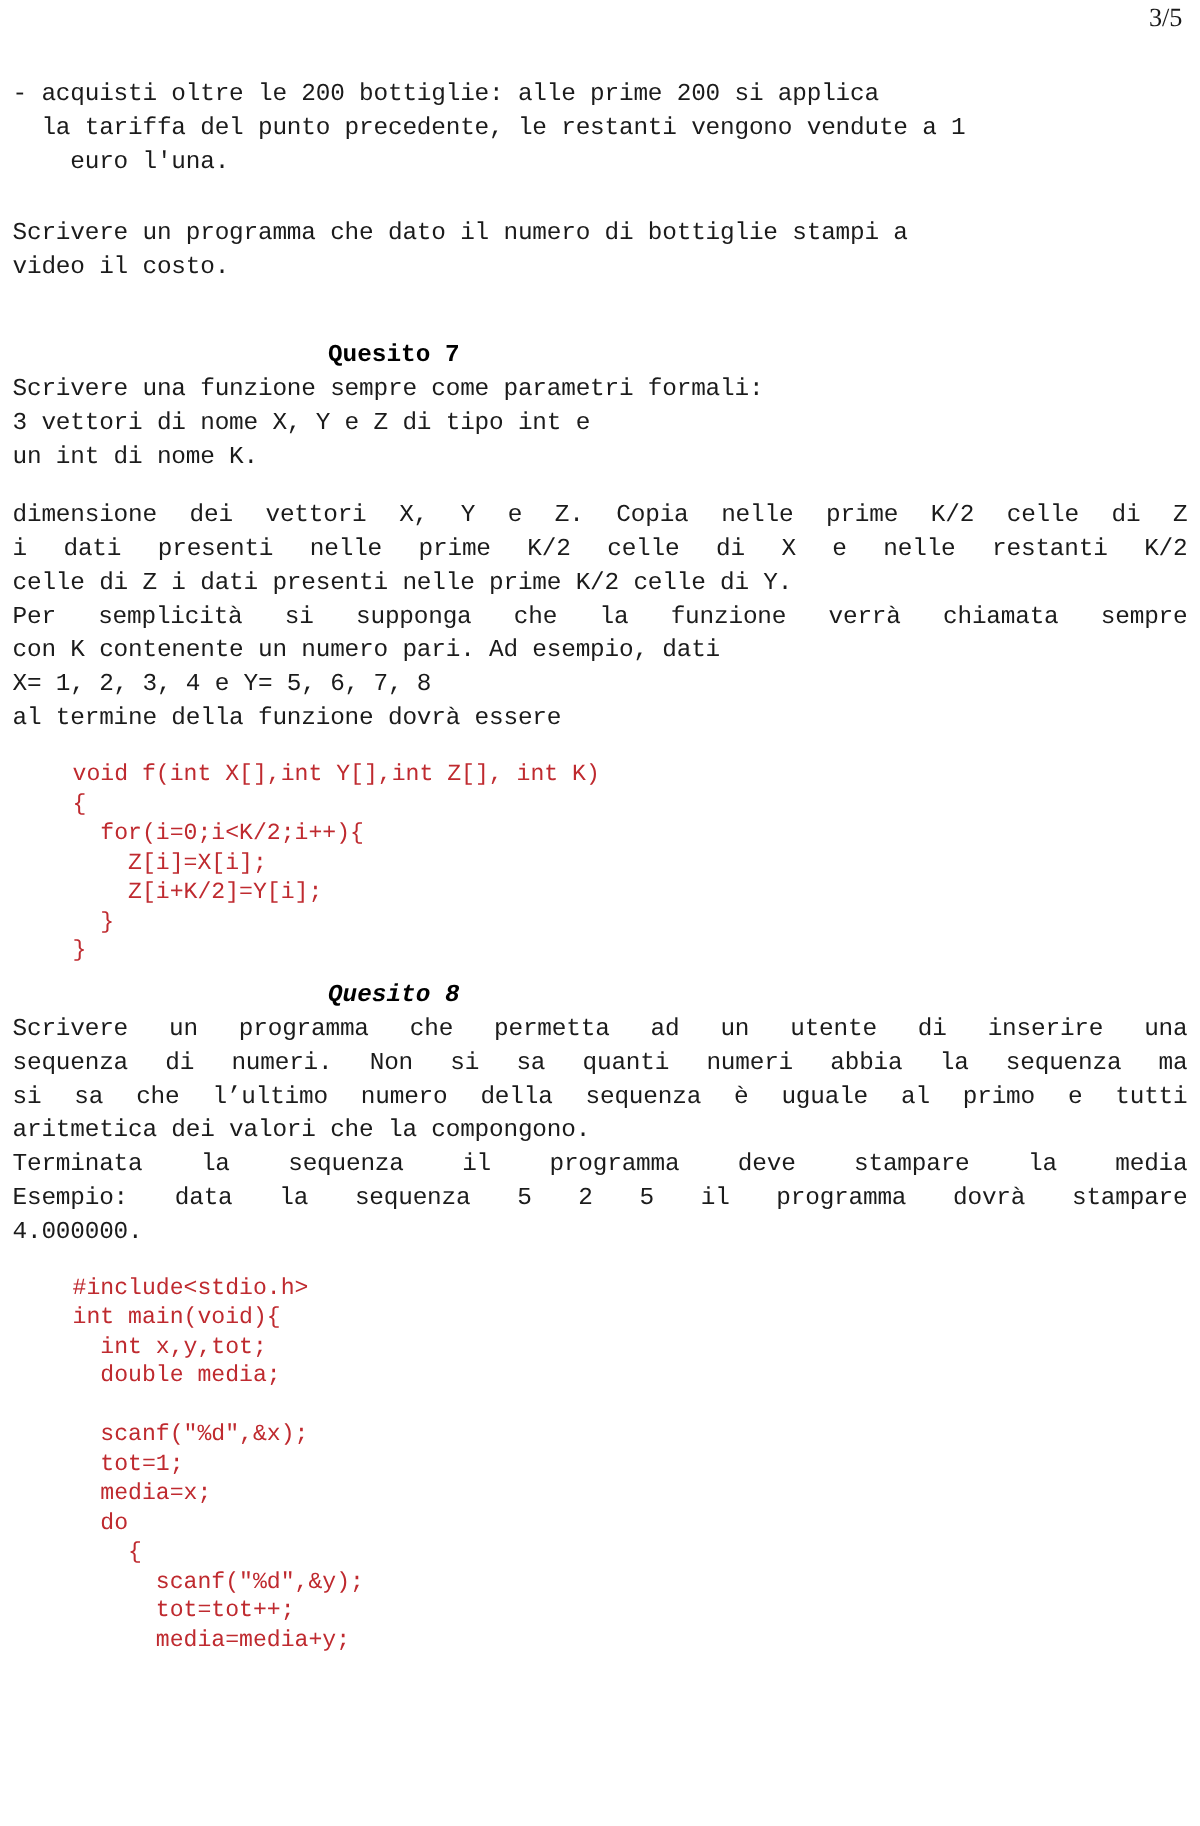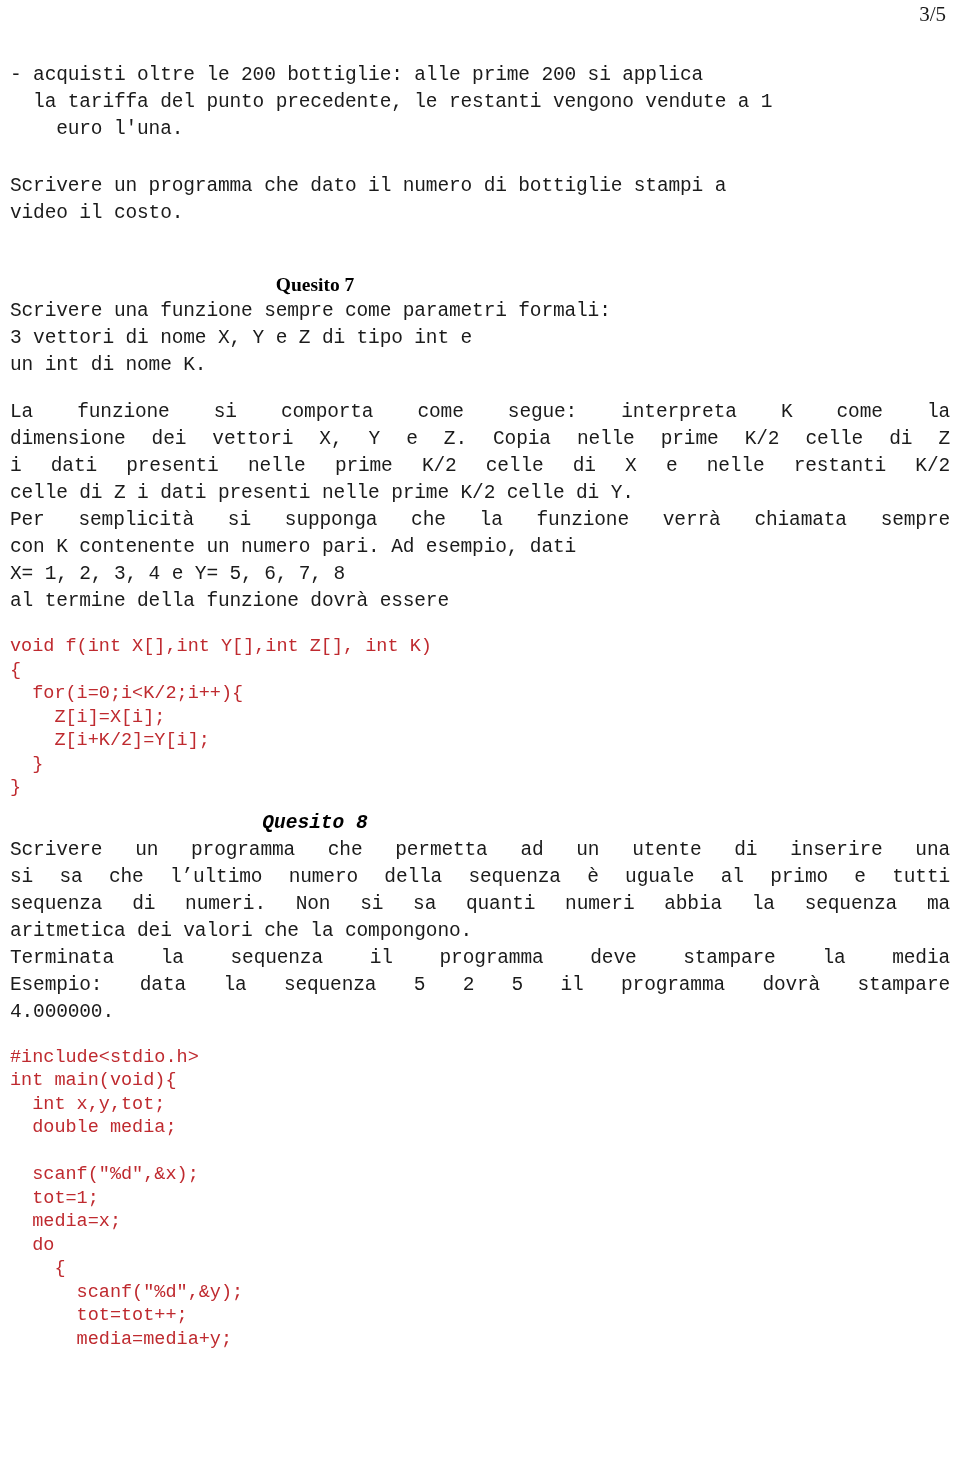--- a/index.html
+++ b/index.html
@@ -56,32 +56,33 @@
   .spacer-lg { height: 44px; }
   .spacer-xs { height: 10px; }
   .heading {
     font-size: 19.5px;
     line-height: 27px;
     font-weight: bold;
     text-align: center;
     color: #000000;
     letter-spacing: 0px;
   }
-  .heading.h7 { padding-right: 330px; font-family: Liberation Serif, serif; }
+  .heading.h7 { padding-right: 330px; }
   .heading.h8 { padding-right: 330px; font-style: italic; }
   .code-block {
     margin: 0;
     padding: 0;
   }
   .code-line {
     font-size: 18.5px;
     line-height: 23.5px;
     white-space: pre;
     color: #bf2a2f;
     min-height: 23.5px;
+    margin-left: 48px;
   }
 </style>
 </head>
 <body>
 
 <div class="page">
 
   <div class="page-number">3/5</div>
 
   <div class="content">
@@ -98,21 +99,20 @@
     <div class="spacer-lg"></div>
 
     <div class="heading h7">Quesito 7</div>
 
     <div class="para">Scrivere una funzione sempre come parametri formali:</div>
     <div class="para">3 vettori di nome X, Y e Z di tipo int e</div>
     <div class="para">un int di nome K.</div>
 
     <div class="spacer-sm"></div>
 
-    <div class="para justified force">La funzione si comporta come segue: interpreta K come la</div>
     <div class="para justified force">dimensione dei vettori X, Y e Z. Copia nelle prime K/2 celle di Z</div>
     <div class="para justified force">i dati presenti nelle prime K/2 celle di X e nelle restanti K/2</div>
     <div class="para">celle di Z i dati presenti nelle prime K/2 celle di Y.</div>
     <div class="para justified force">Per semplicità si supponga che la funzione verrà chiamata sempre</div>
     <div class="para">con K contenente un numero pari. Ad esempio, dati</div>
     <div class="para">X= 1, 2, 3, 4 e Y= 5, 6, 7, 8</div>
     <div class="para">al termine della funzione dovrà essere</div>
 
     <div class="spacer-sm"></div>
 
@@ -124,22 +124,22 @@
       <div class="code-line">    Z[i+K/2]=Y[i];</div>
       <div class="code-line">  }</div>
       <div class="code-line">}</div>
     </div>
 
     <div class="spacer-xs"></div>
 
     <div class="heading h8">Quesito 8</div>
 
     <div class="para justified force">Scrivere un programma che permetta ad un utente di inserire una</div>
+    <div class="para justified force">sequenza di numeri. Non si sa quanti numeri abbia la sequenza ma</div>
     <div class="para justified force">si sa che l’ultimo numero della sequenza è uguale al primo e tutti</div>
-    <div class="para justified force">sequenza di numeri. Non si sa quanti numeri abbia la sequenza ma</div>
     <div class="para">aritmetica dei valori che la compongono.</div>
     <div class="para justified force">Terminata la sequenza il programma deve stampare la media</div>
     <div class="para justified force">Esempio: data la sequenza 5 2 5 il programma dovrà stampare</div>
     <div class="para">4.000000.</div>
 
     <div class="spacer-sm"></div>
 
     <div class="code-block">
       <div class="code-line">#include&lt;stdio.h&gt;</div>
       <div class="code-line">int main(void){</div>

